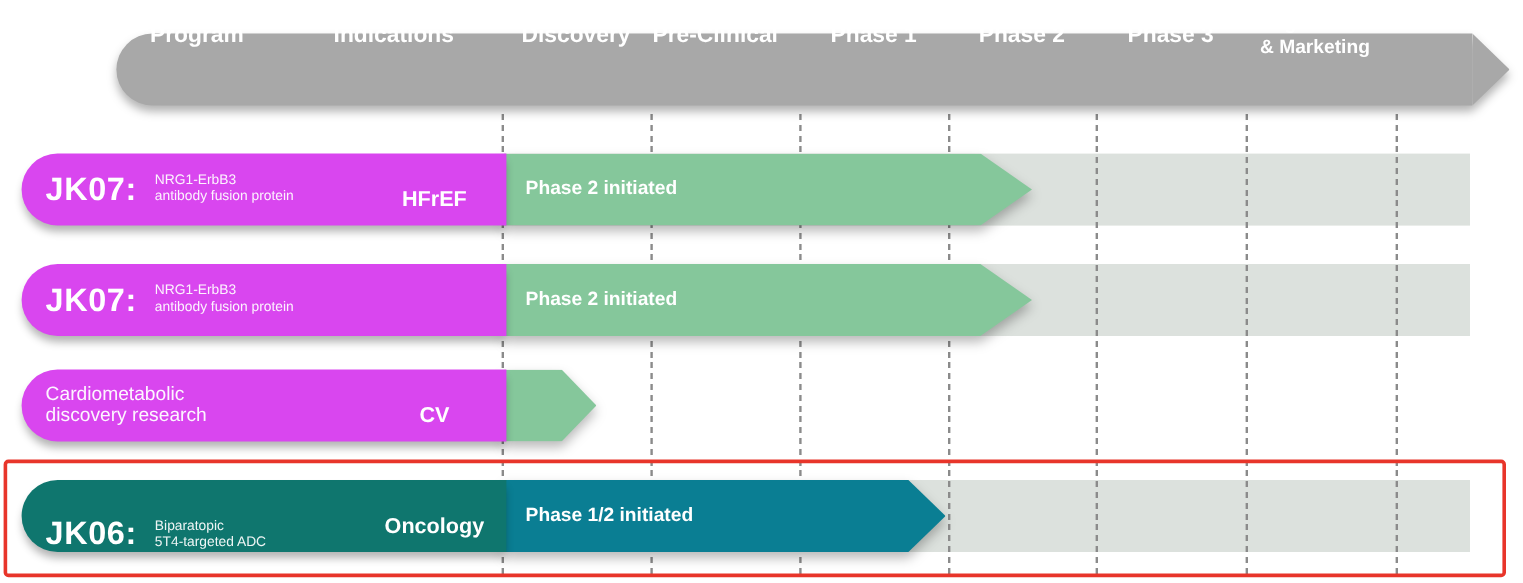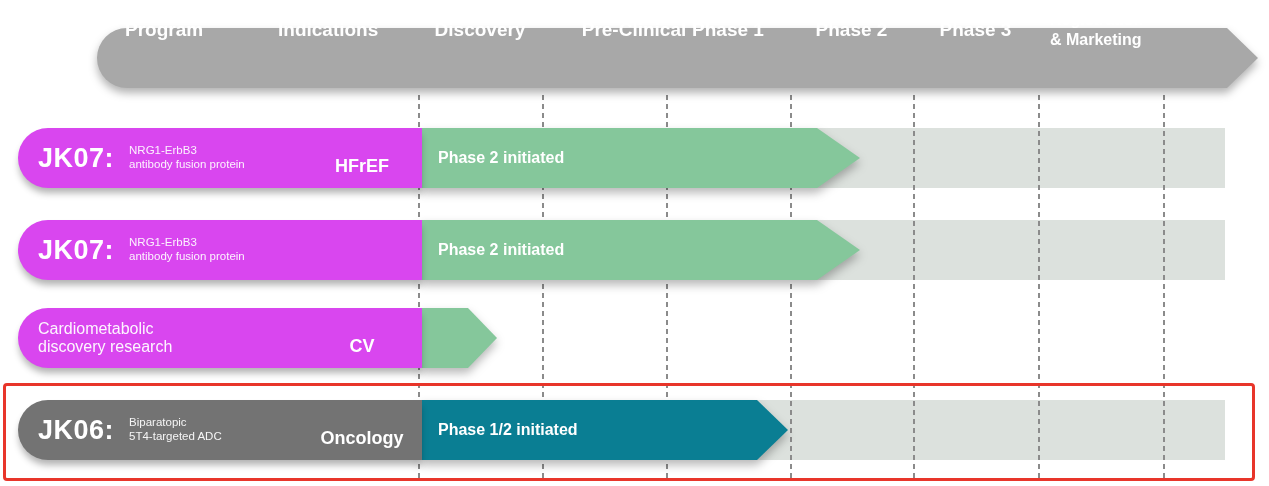--- a/index.html
+++ b/index.html
@@ -32,21 +32,21 @@
   .hlabel.two-line{white-space:pre-line;line-height:1.25;font-size:16px;}
 
   
   .row{position:absolute;left:0;width:1269px;height:60px;}
   .track{position:absolute;left:420px;top:0;width:805px;height:60px;background:#dce1dd;z-index:1;}
 
   .pill{position:absolute;left:18px;top:0;width:404px;height:60px;border-radius:30px 0 0 30px;
     display:flex;align-items:center;z-index:3;
     box-shadow:0 6px 7px -1px rgba(0,0,0,0.30);}
   .pill.green{background:#d946ef;}
-  .pill.teal{background:#737373;}
+  .pill.teal{background:#0f766e;align-items:flex-end;}
   .prog-title{color:#fff;font-size:27px;font-weight:700;margin-left:20px;letter-spacing:0.5px;white-space:nowrap;}
   .prog-desc{color:rgba(255,255,255,0.93);font-size:11.5px;line-height:1.18;margin-left:15px;white-space:pre-line;}
   .prog-multiline{color:rgba(255,255,255,0.95);font-size:16px;font-weight:400;line-height:1.15;margin-left:20px;white-space:pre-line;}
   .indication{position:absolute;left:286px;width:116px;top:0;height:76px;
     display:flex;align-items:center;justify-content:center;
     color:#fff;font-size:18px;font-weight:700;}
 
   .progress-wrap{position:absolute;top:0;height:60px;z-index:2;
     filter:drop-shadow(0 5px 5px rgba(0,0,0,0.28));}
   .progress{position:absolute;inset:0;
@@ -72,21 +72,21 @@
   <div class="gridline" style="left:1038px"></div>
   <div class="gridline" style="left:1163px"></div>
 
   <div class="header-wrap">
     <div class="header-pill"></div>
     <div class="header-tip"></div>
   </div>
   <div class="hlabel" style="left:125px">Program</div>
   <div class="hlabel centered" style="left:418px;width:124px">Discovery</div>
   <div class="hlabel" style="left:278px;width:124px">Indications</div>
-  <div class="hlabel centered" style="left:572px;width:124px">Pre-Clinical</div>
+  <div class="hlabel centered" style="left:534px;width:124px">Pre-Clinical</div>
   <div class="hlabel centered" style="left:666px;width:124px">Phase 1</div>
   <div class="hlabel centered" style="left:790px;width:123px">Phase 2</div>
   <div class="hlabel centered" style="left:913px;width:125px">Phase 3</div>
   <div class="hlabel two-line" style="left:1050px">Registration
 &amp; Marketing</div>
 
   <div class="row" style="top:128px">
     <div class="track"></div>
     <div class="progress-wrap" style="left:420px;width:440px">
       <div class="progress green" style="--tip:43px">

